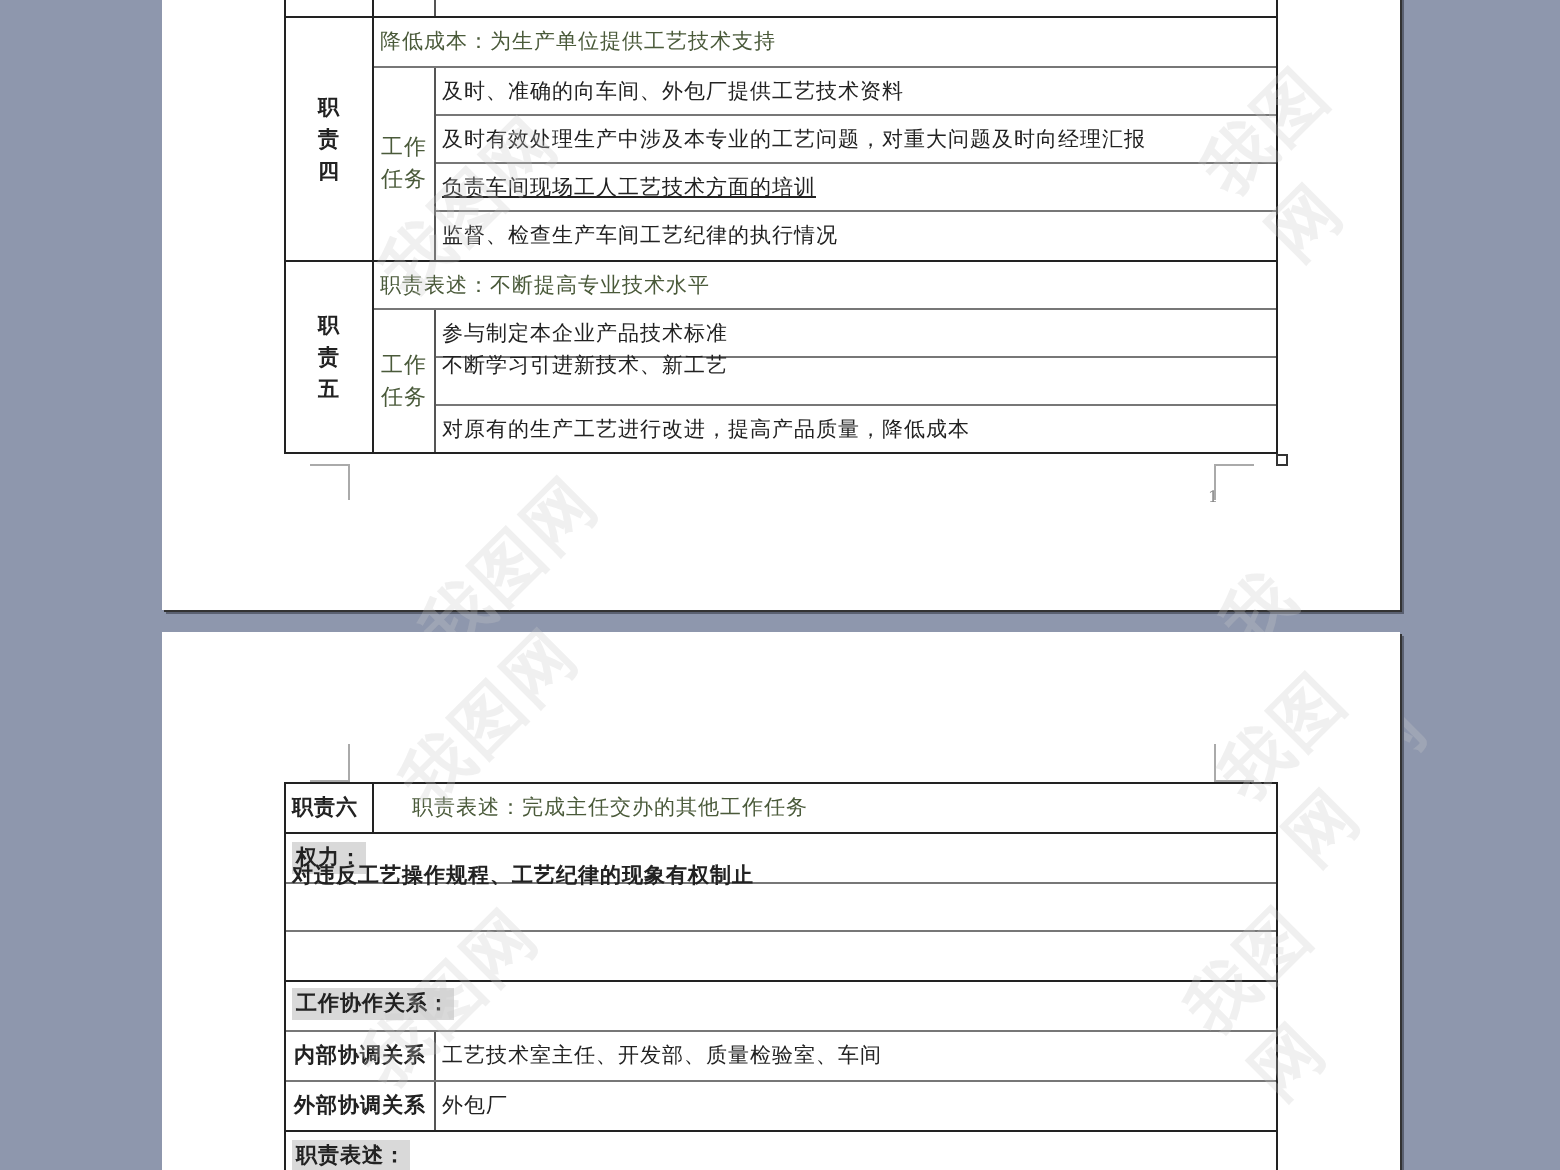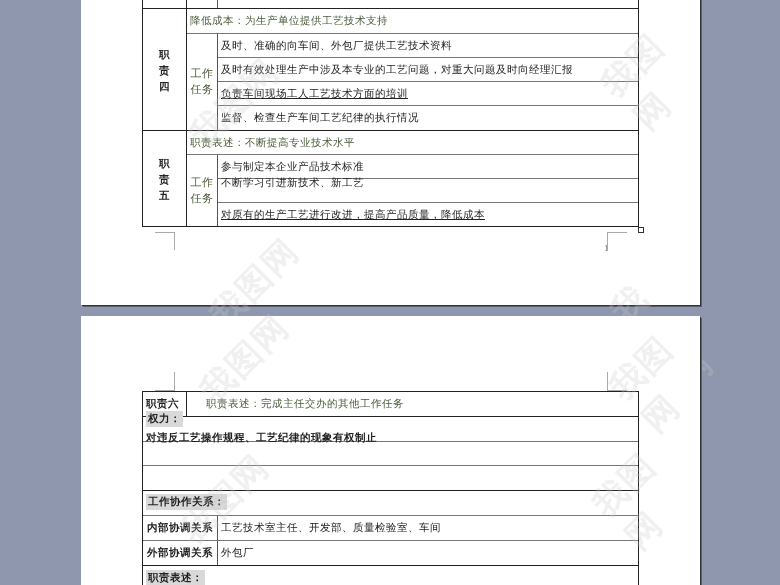--- a/index.html
+++ b/index.html
@@ -79,21 +79,21 @@
     <div class="hline" style="left:44px; top:164px; width:451px;"></div>
     <div class="cell vert label-green" style="left:44px; top:165px; width:30px; height:71px; font-size:11px;">
       <span>工作</span>
       <span>任务</span>
     </div>
     <div class="vline" style="left:74px; top:165px; height:71px;"></div>
     <div class="cell" style="left:75px; top:165px; width:420px; height:23px;">参与制定本企业产品技术标准</div>
     <div class="hline" style="left:75px; top:188px; width:420px;"></div>
     <div class="cell" style="left:75px; top:181px; width:420px; height:23px;">不断学习引进新技术、新工艺</div>
     <div class="hline" style="left:75px; top:212px; width:420px;"></div>
-    <div class="cell" style="left:75px; top:213px; width:420px; height:23px;text-decoration:underline;">对原有的生产工艺进行改进，提高产品质量，降低成本</div>
+    <div class="cell" style="left:75px; top:213px; width:420px; height:23px;">对原有的生产工艺进行改进，提高产品质量，降低成本</div>
   </div>
   <div class="anchor" style="left:557px; top:237px;"></div>
 
   <div class="mark" style="left:74px; top:242px; width:20px; height:1px;"></div>
   <div class="mark" style="left:93px; top:242px; width:1px; height:18px;"></div>
   <div class="mark" style="left:526px; top:242px; width:20px; height:1px;"></div>
   <div class="mark" style="left:526px; top:242px; width:1px; height:18px;"></div>
   <div class="pagenum" style="left:523px; top:254px;">1</div>
 
   <div class="wm" style="left:120px; top:270px;">我图网</div>
@@ -109,21 +109,21 @@
   <div class="mark" style="left:526px; top:56px; width:1px; height:19px;"></div>
   <div class="mark" style="left:526px; top:74px; width:20px; height:1px;"></div>
 
   <div class="tbl" style="left:61px; top:75px; width:497px; height:230px; border-bottom:none;">
 
     <div class="cell bold" style="left:0; top:0; width:43px; height:24px;">职责六</div>
     <div class="vline dark" style="left:43px; top:0; height:24px;"></div>
     <div class="cell label-green" style="left:60px; top:0; width:451px; height:24px;">职责表述：完成主任交办的其他工作任务</div>
     <div class="hline dark" style="left:0; top:24px; width:495px;"></div>
 
-    <div class="cell bold" style="left:0; top:15px; width:495px; height:24px;">
+    <div class="cell bold" style="left:0; top:25px; width:495px; height:24px;">
       <span class="hl">权力：</span>
     </div>
     <div class="hline" style="left:0; top:49px; width:495px;"></div>
     <div class="cell" style="left:0; top:34px; width:495px; height:24px;font-weight:bold;">对违反工艺操作规程、工艺纪律的现象有权制止</div>
     <div class="hline" style="left:0; top:73px; width:495px;"></div>
     <div class="hline dark" style="left:0; top:98px; width:495px;"></div>
 
     <div class="cell bold" style="left:0; top:98px; width:495px; height:24px;">
       <span class="hl">工作协作关系：</span>
     </div>

